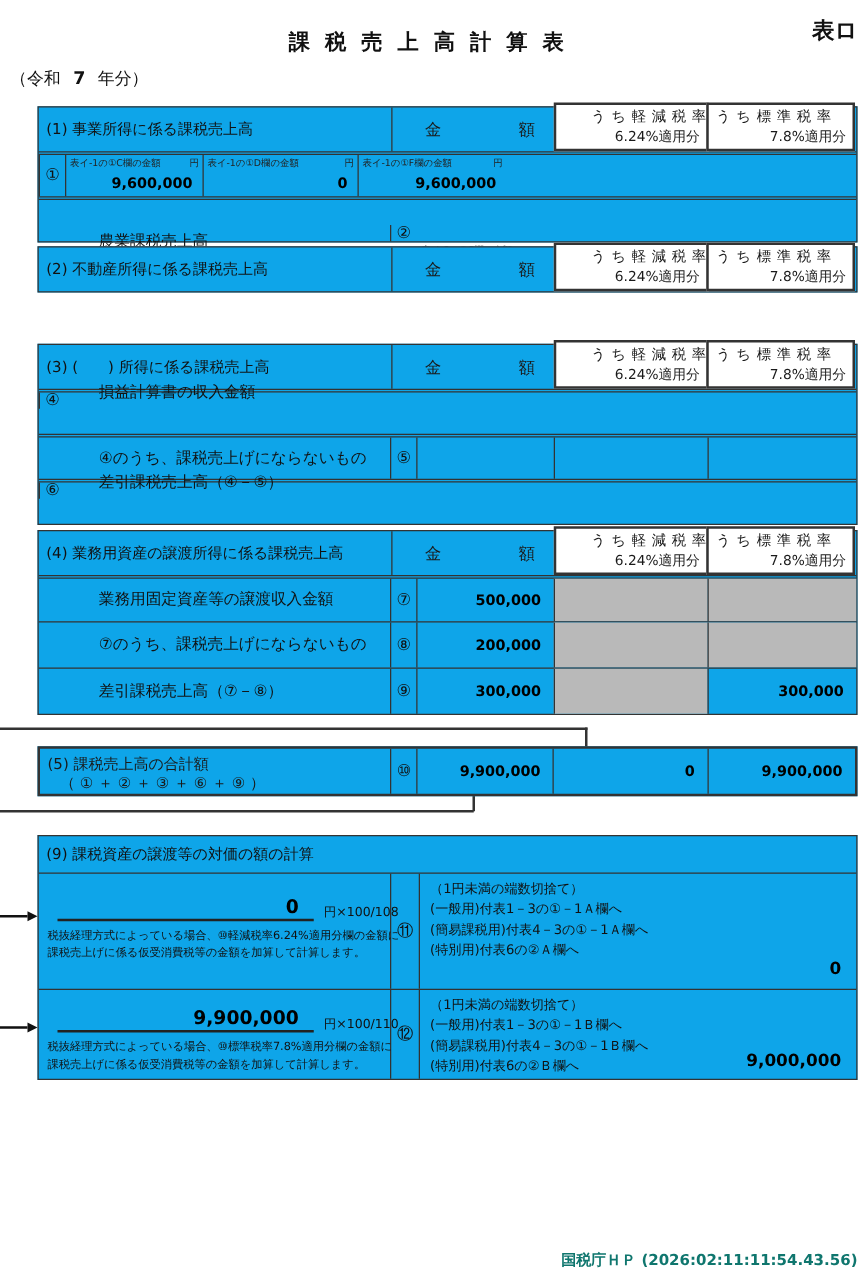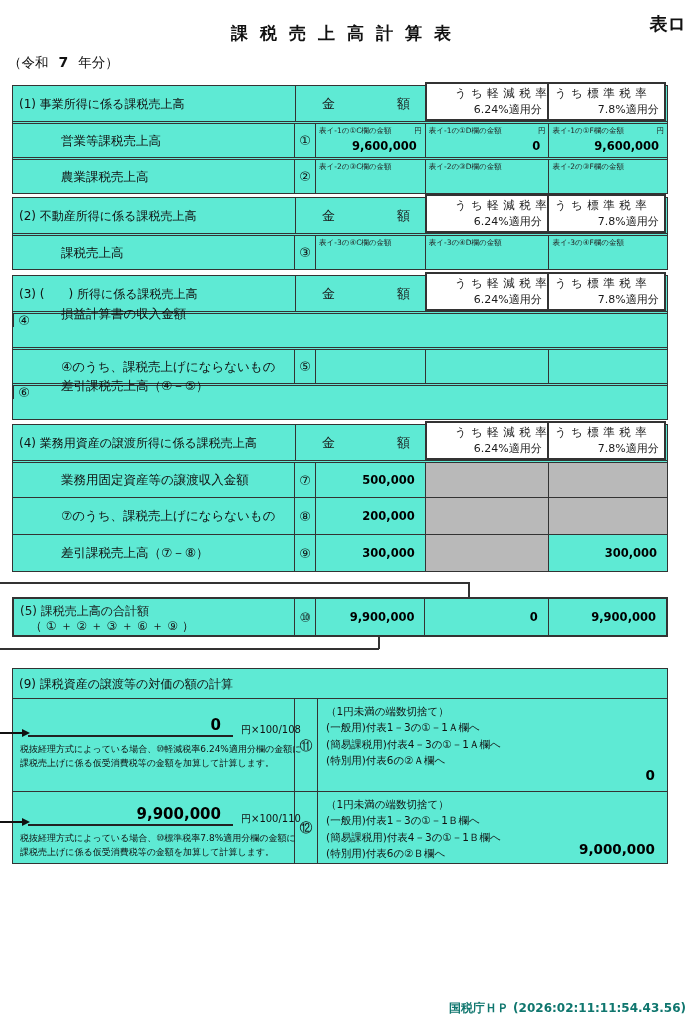--- a/index.html
+++ b/index.html
@@ -15,21 +15,21 @@
     position:absolute; top:22px; left:0; width:100%; text-align:center;
     font-size:17px; font-weight:bold; letter-spacing:12px; color:#111;
   }
   .form-code {
     position:absolute; top:12px; right:8px; font-size:18px; font-weight:bold; color:#111;
   }
   .year-line { position:absolute; top:54px; left:8px; font-size:13.5px; color:#111; }
   .year-line .yv { font-weight:bold; margin:0 10px; font-size:14px; }
 
   
-  .tbl { position:absolute; left:12px; width:656px; border:1.6px solid #333; background:#5eead4; }
+  .tbl { position:absolute; left:30px; width:656px; border:1.6px solid #333; background:#0ea5e9; }
   .trow { display:flex; position:relative; width:100%; }
   .hdr-row  { height:35px; }
   .data-row { position:relative; }
   .sep-double { border-top:3px double #333; }
   .sep-solid  { border-top:1.6px solid #333; }
 
   .c-label { width:282px; position:relative; }
   .c-num   { width:21px;  border-left:1.2px solid #333; display:flex; align-items:center; justify-content:center; }
   .c-amt   { width:110px; border-left:1.6px solid #333; position:relative; }
   .c-red   { width:124px; border-left:1.2px solid #333; position:relative; }
@@ -107,43 +107,40 @@
       <div class="taxhead th-red">
         <div class="l1">うち軽減税率</div>
         <div class="l2">6.24%適用分</div>
       </div>
       <div class="taxhead th-std">
         <div class="l1">うち標準税率</div>
         <div class="l2">7.8%適用分</div>
       </div>
     </div>
     <div class="trow data-row sep-double" style="height:36px;">
-      <div class="c-label">
-          <span class="row-label">営業等課税売上高</span>
-        </div>
       <div class="c-num">
           <span class="cnum">①</span>
         </div>
       <div class="c-amt">
         <span class="ref">表イ-1の①C欄の金額</span>
         <span class="unit">円</span>
         <span class="val-b">9,600,000</span>
       </div>
       <div class="c-red">
         <span class="ref">表イ-1の①D欄の金額</span>
         <span class="unit">円</span>
         <span class="val-b">0</span>
       </div>
       <div class="c-std">
         <span class="ref">表イ-1の①F欄の金額</span>
         <span class="unit">円</span>
         <span class="val-b">9,600,000</span>
       </div>
     </div>
-    <div class="trow data-row sep-double" style="height:36px;">
+    <div class="trow data-row sep-double" style="height:36px;align-items:flex-end;">
       <div class="c-label">
           <span class="row-label">農業課税売上高</span>
         </div>
       <div class="c-num">
           <span class="cnum">②</span>
         </div>
       <div class="c-amt">
           <span class="ref">表イ-2の③C欄の金額</span>
         </div>
       <div class="c-red">
@@ -165,37 +162,20 @@
           <span>額</span>
         </div>
       <div class="taxhead th-red">
         <div class="l1">うち軽減税率</div>
         <div class="l2">6.24%適用分</div>
       </div>
       <div class="taxhead th-std">
         <div class="l1">うち標準税率</div>
         <div class="l2">7.8%適用分</div>
       </div>
-    </div>
-    <div class="trow data-row sep-double" style="height:36px;">
-      <div class="c-label">
-          <span class="row-label">課税売上高</span>
-        </div>
-      <div class="c-num">
-          <span class="cnum">③</span>
-        </div>
-      <div class="c-amt">
-          <span class="ref">表イ-3の④C欄の金額</span>
-        </div>
-      <div class="c-red">
-          <span class="ref">表イ-3の④D欄の金額</span>
-        </div>
-      <div class="c-std">
-          <span class="ref">表イ-3の④F欄の金額</span>
-        </div>
     </div>
   </div>
 
   <div class="tbl" style="top:275px;">
     <div class="trow hdr-row">
       <div class="c-label">
           <span class="sec-title">(3) (　　) 所得に係る課税売上高</span>
         </div>
       <div class="amt-hdr">
           <span>金</span>

